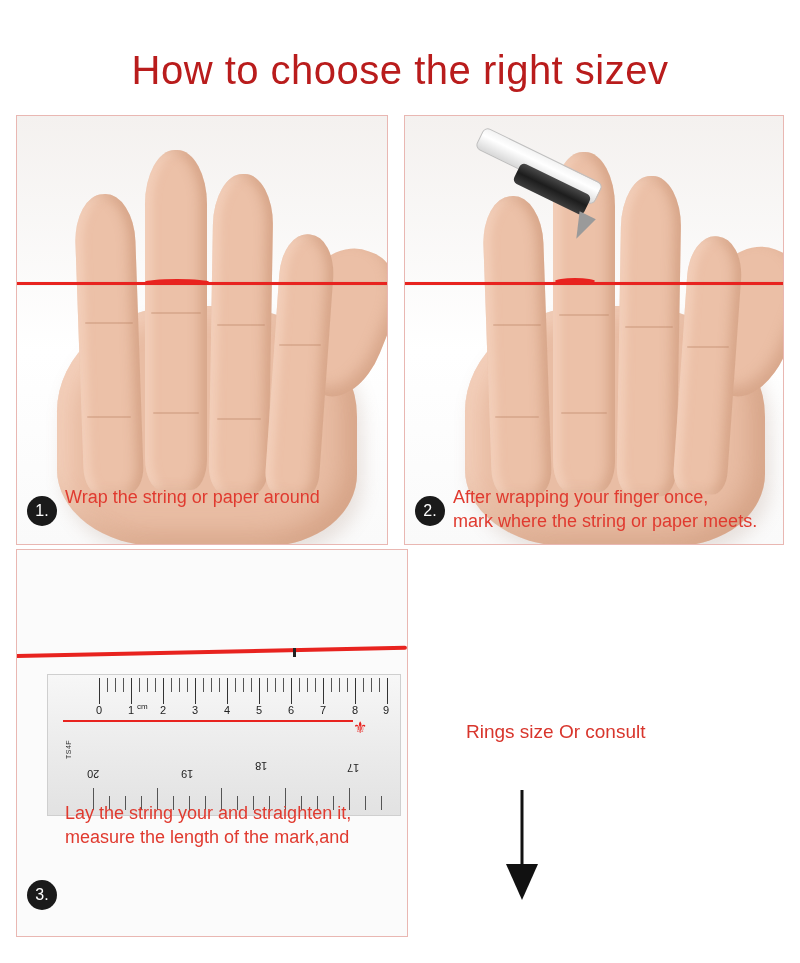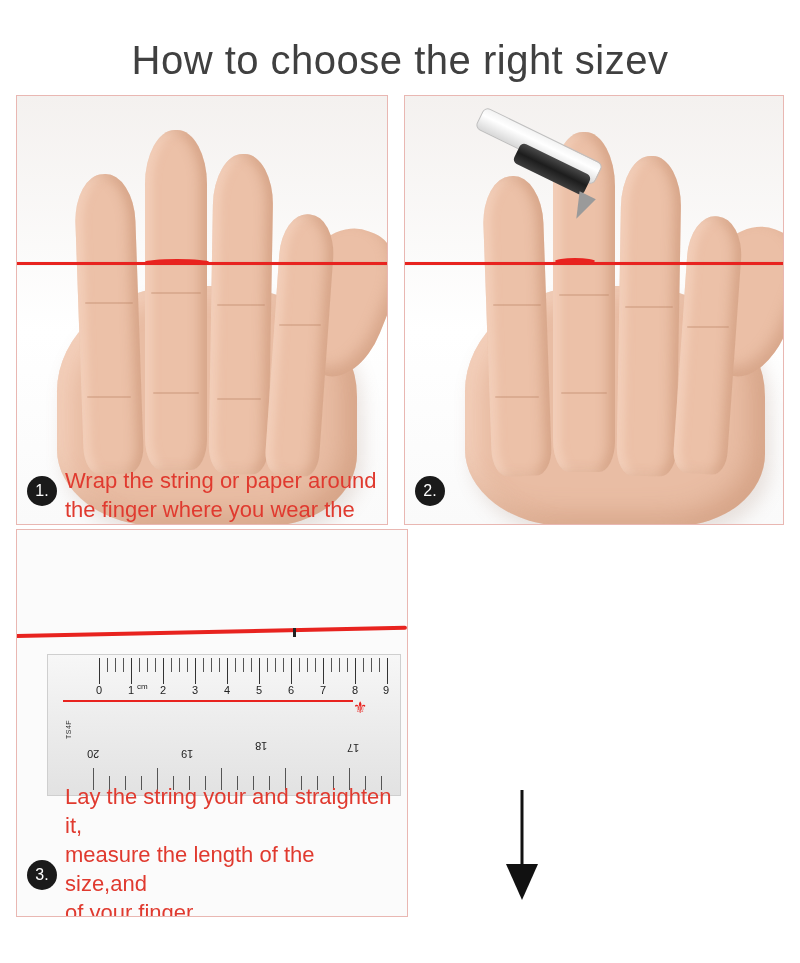--- a/index.html
+++ b/index.html
@@ -10,25 +10,25 @@
   body {
     width: 800px;
     height: 963px;
     position: relative;
     font-family: "Liberation Sans", sans-serif;
     overflow: hidden;
   }
 
   .page-title {
     text-align: center;
-    color: #404040;
+    color: #b91c1c;
     font-size: 40px;
     font-weight: normal;
     letter-spacing: 0.5px;
-    margin: 4px;
+    margin: 14px;
     padding-top: 34px;
     padding-bottom: 8px;
     font-family: "Liberation Sans", sans-serif;
   }
 
   .grid {
     position: relative;
     width: 800px;
   }
 
@@ -181,21 +181,21 @@
     color: #e8231f;
     font-size: 16px;
   }
 
   
   .caption {
     position: absolute;
     left: 48px;
     right: 10px;
     color: #e03a2f;
-    font-size: 22px;
+    font-size: 18px;
     line-height: 1.32;
     font-family: "Liberation Sans", sans-serif;
   }
   .step-badge {
     position: absolute;
     width: 30px;
     height: 30px;
     border-radius: 50%;
     background: #1a1a1a;
     color: #fff;
@@ -253,21 +253,20 @@
       <div class="knuckle" style="left:136px; top:296px; width:46px;"></div>
       <div class="knuckle" style="left:200px; top:302px; width:44px;"></div>
 
       <div class="string-line" style="top:166px;"></div>
       <div class="string-bump" style="left:128px; top:163px; width:64px;"></div>
     </div>
 
     <div class="step-badge" style="left:10px; top:380px;">1.</div>
     <div class="caption" style="top:370px;">
       <div>Wrap the string or paper around</div>
-      <div>the finger where you wear the ring.</div>
     </div>
   </div>
 
   <div class="panel panel-2">
     <div class="hand-scene">
       <div class="hand-bg-shadow"></div>
 
       <div class="palm" style="left:60px; top:190px; width:300px; height:240px;"></div>
       <div class="thumb" style="left:294px; top:128px; width:96px; height:152px; transform:rotate(22deg);"></div>
 
@@ -285,20 +284,24 @@
 
       <div class="pen-body" style="left:68px; top:38px; width:130px; height:22px; transform:rotate(26deg);"></div>
       <div class="pen-grip" style="left:108px; top:62px; width:78px; height:22px; transform:rotate(26deg);"></div>
       <div class="pen-tip" style="left:168px; top:98px; transform:rotate(26deg);"></div>
 
       <div class="string-line" style="top:166px;"></div>
       <div class="string-bump" style="left:150px; top:162px; width:40px;"></div>
     </div>
 
     <div class="step-badge" style="left:10px; top:380px;">2.</div>
+    <div class="caption" style="top:370px;">
+      <div>After wrapping your finger once,</div>
+      <div>mark where the string or paper meets.</div>
+    </div>
   </div>
 
   <div class="panel panel-3">
     <div class="ruler-scene">
 
       <div class="ruler-string" style="left:-14px; top:100px; width:404px;"></div>
       <div class="ruler-mark" style="left:276px; top:98px;"></div>
 
       <div class="ruler" style="left:30px; top:124px; width:352px; height:140px;"></div>
       <div class="ruler-redline" style="left:46px; top:170px; width:290px;"></div>
@@ -379,28 +382,28 @@
 
       <div class="rnum-bot" style="left:70px;  top:218px;">20</div>
       <div class="rnum-bot" style="left:164px; top:218px;">19</div>
       <div class="rnum-bot" style="left:238px; top:210px;">18</div>
       <div class="rnum-bot" style="left:330px; top:212px;">17</div>
     </div>
 
     <div class="step-badge" style="left:10px; top:330px;">3.</div>
     <div class="caption" style="top:252px;">
       <div>Lay the string your and straighten it,</div>
-      <div>measure the length of the size,and</div>
-      <div>of your finger.</div>
+      <div>measure the length of the mark,and</div>
     </div>
   </div>
 
 </div>
 
 <div class="note">
+  <div>Rings size Or consult</div>
 </div>
 
 <div class="arrow-wrap">
   <svg width="60" height="116" viewBox="0 0 60 116">
     <line x1="22" y1="0" x2="22" y2="78" stroke="#111" stroke-width="3"></line>
     <polygon points="6,74 38,74 22,110" fill="#111"></polygon>
   </svg>
 </div>
 
 </body></html>

